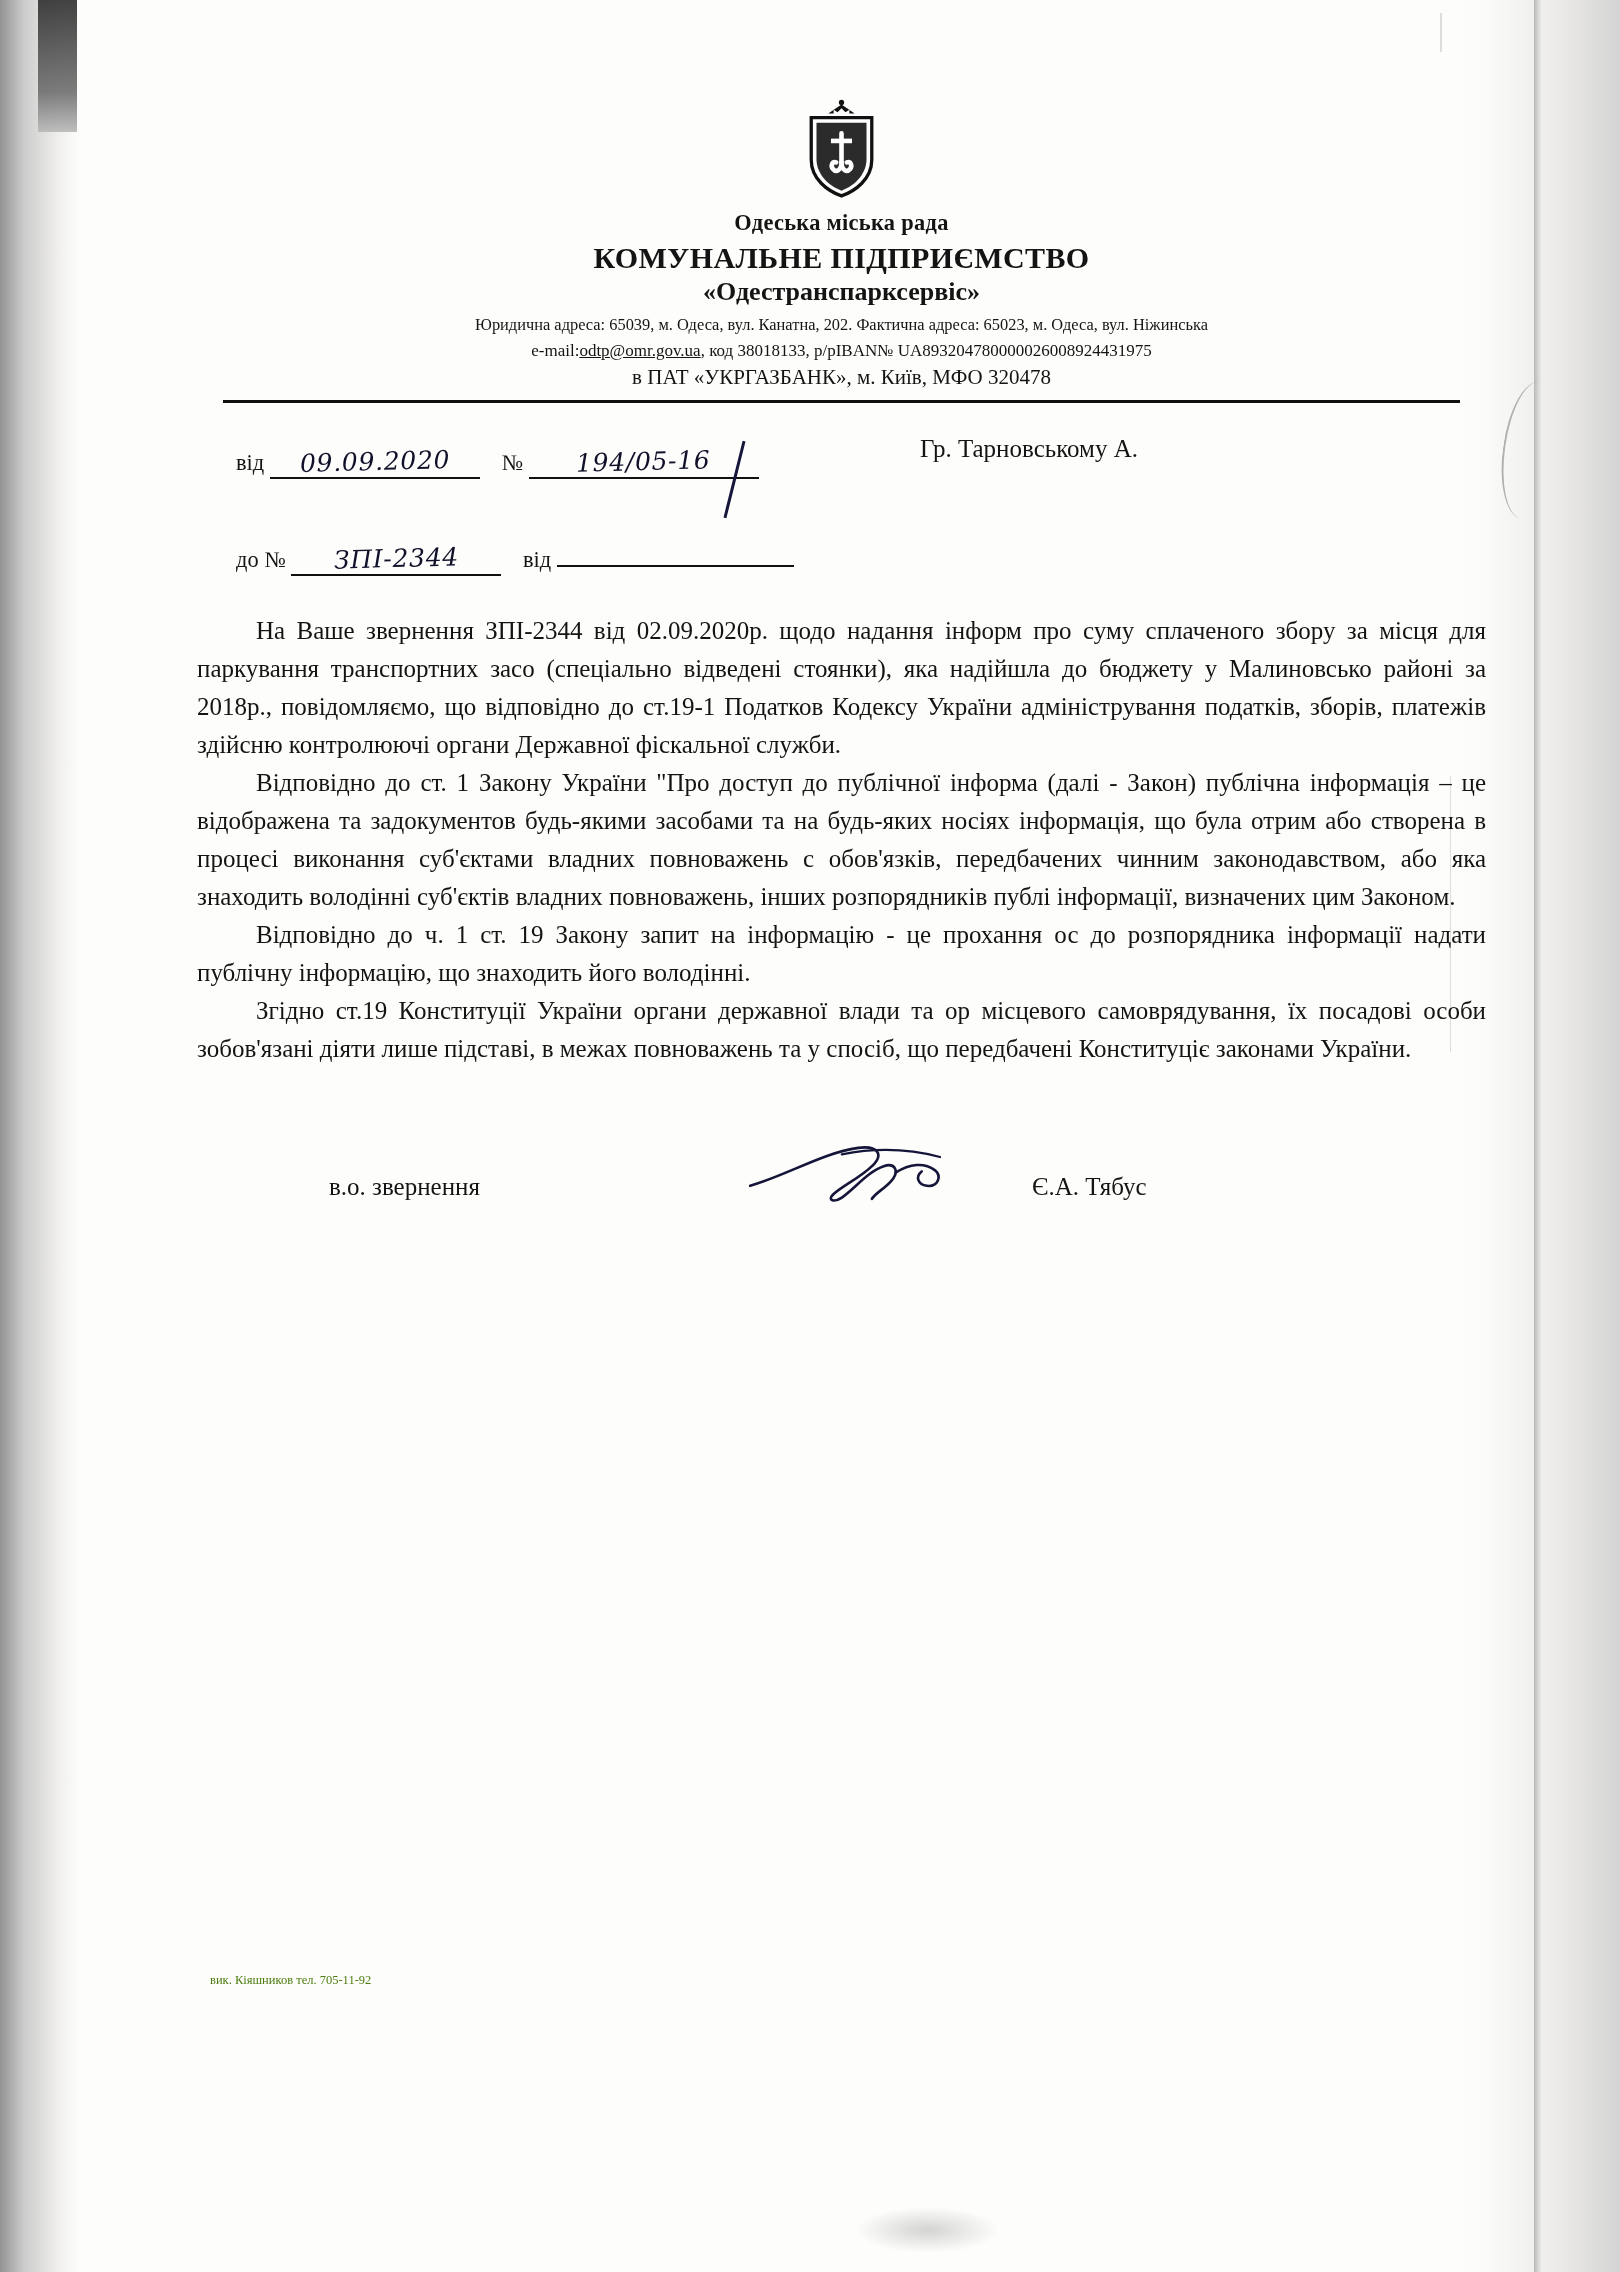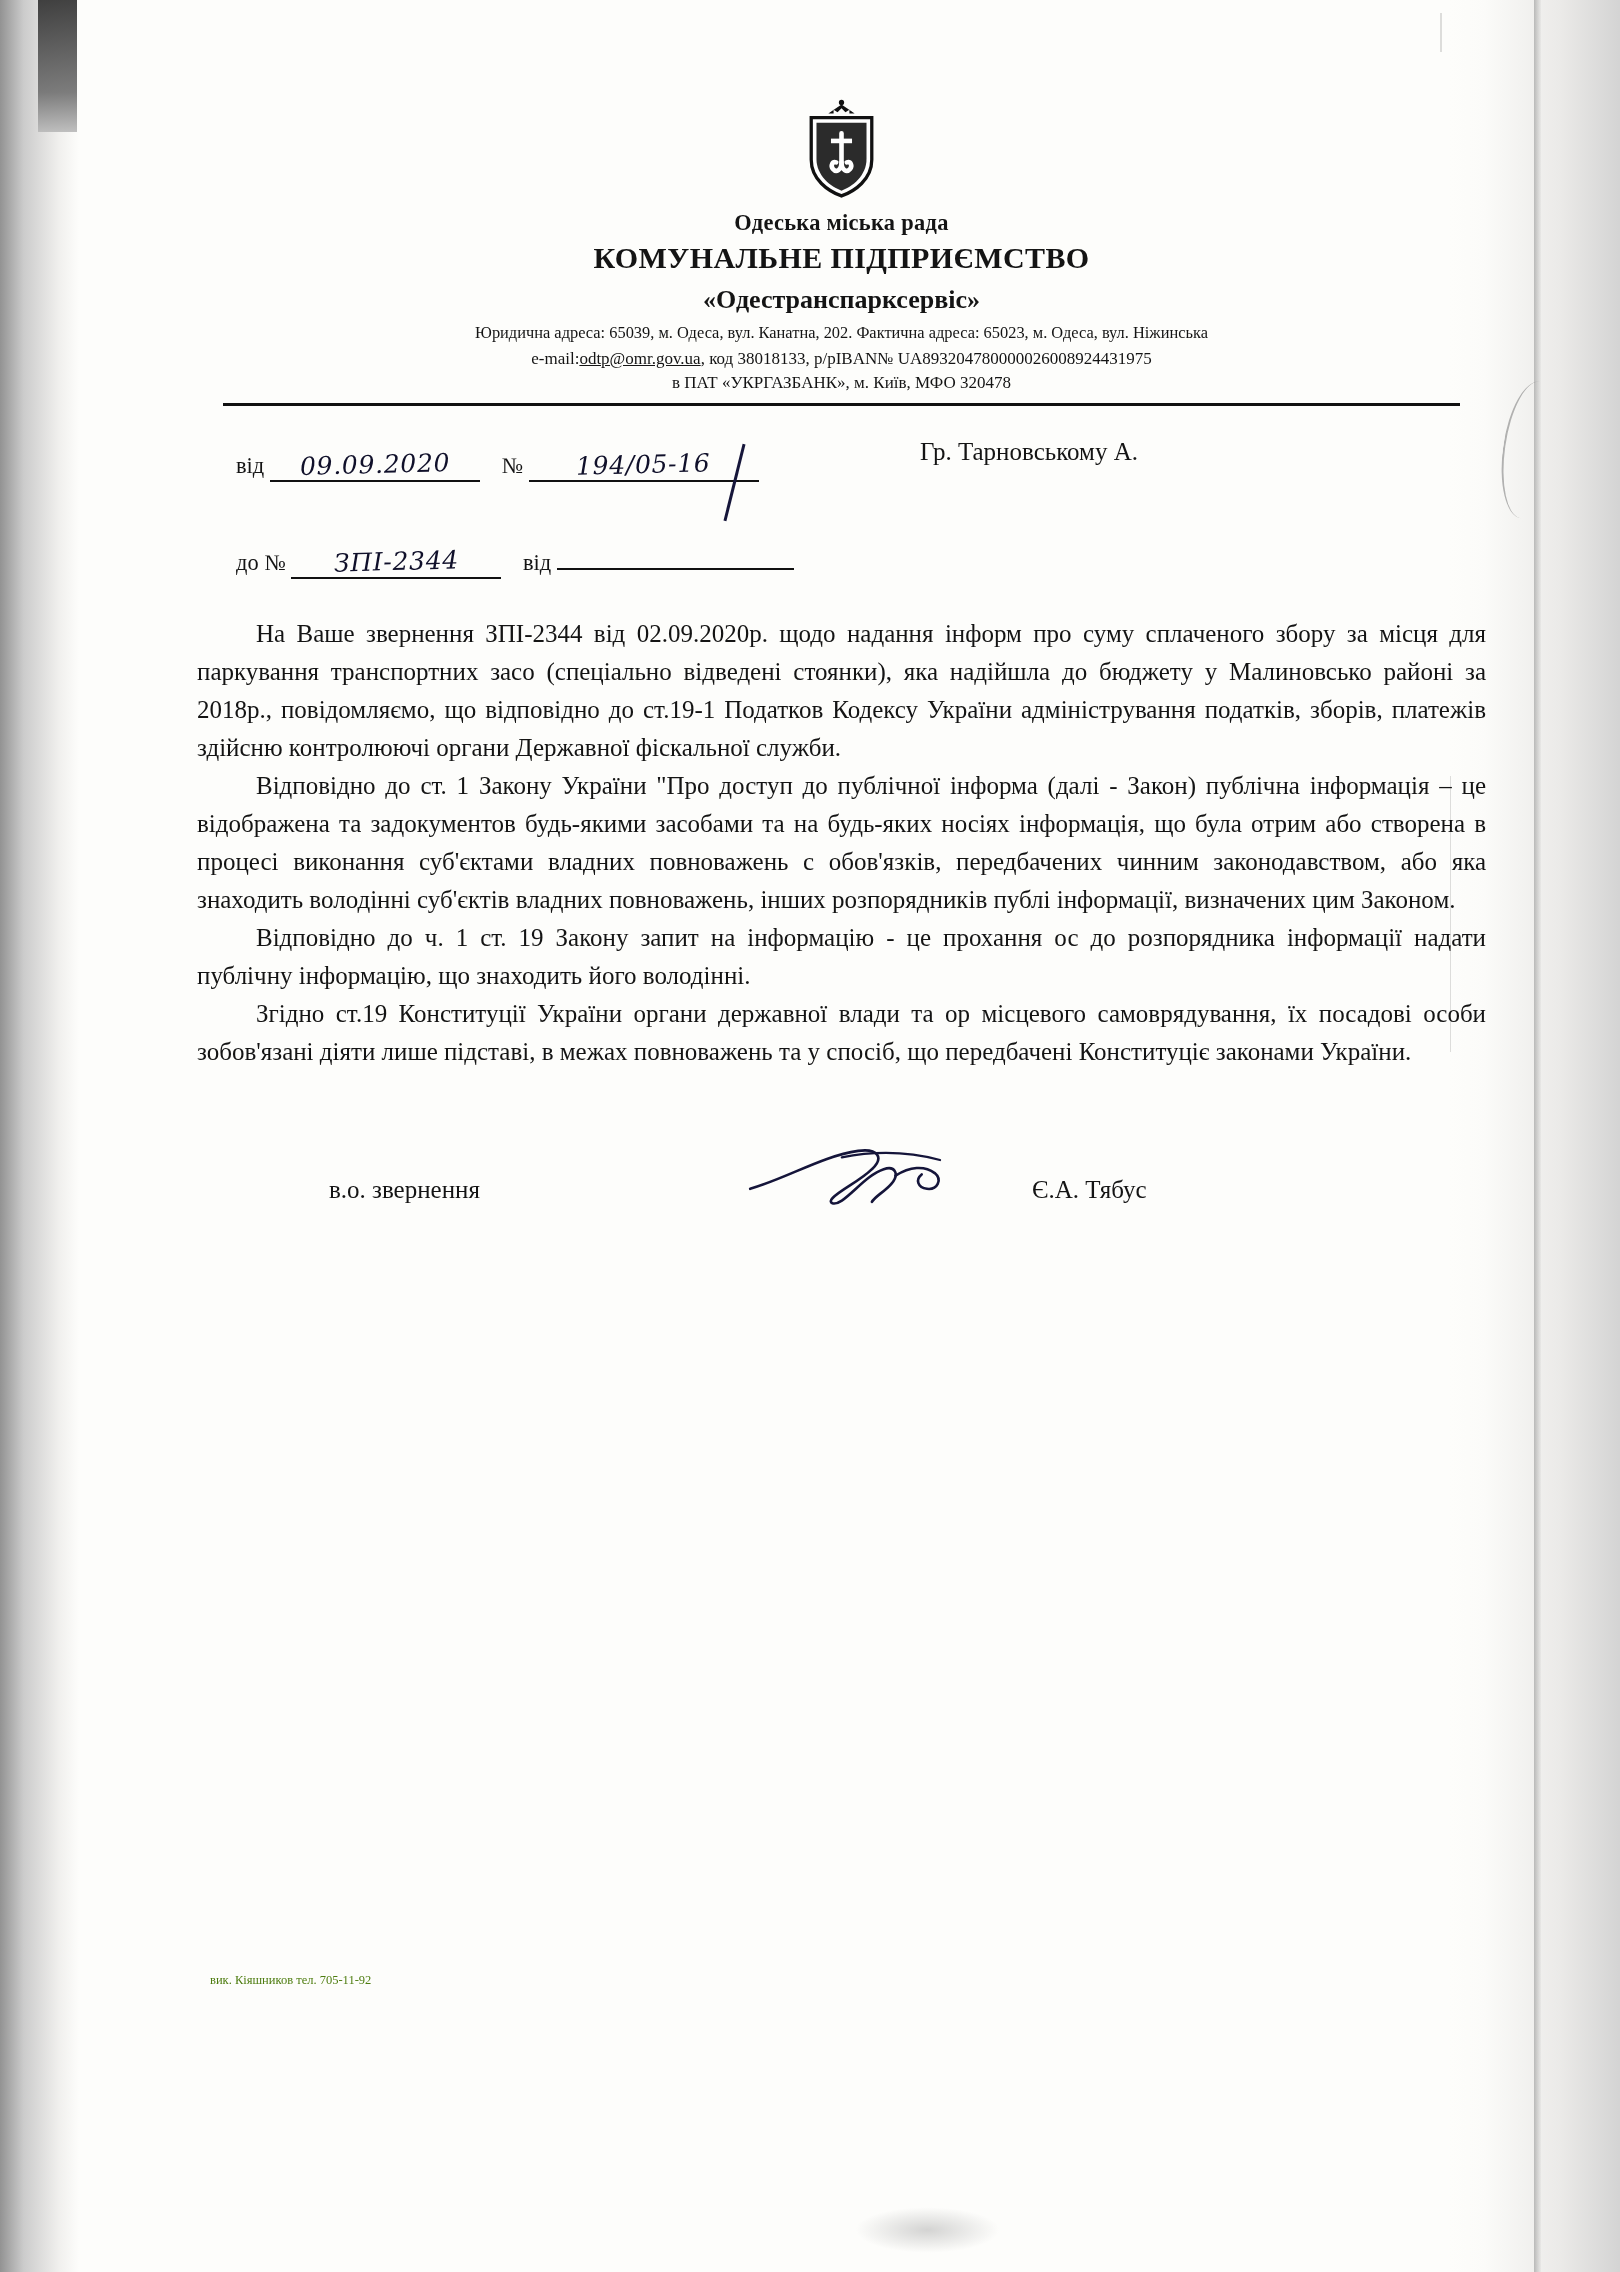--- a/index.html
+++ b/index.html
@@ -107,39 +107,39 @@
     text-align: center;
     font-size: 30px;
     font-weight: bold;
     letter-spacing: 0.4px;
     margin-top: 5.3px;
   }
   .hdr-name {
     text-align: center;
     font-size: 26px;
     font-weight: bold;
-    margin-top: 10px;
+    margin-top: 2px;
   }
   .hdr-addr {
     text-align: center;
     font-size: 16.4px;
     margin-top: 8px;
     white-space: nowrap;
   }
   .hdr-email {
     text-align: center;
     font-size: 17px;
     margin-top: 5.3px;
   }
   .hdr-email .mail-link {
     text-decoration: underline;
   }
   .hdr-bank {
     text-align: center;
-    font-size: 17px;
+    font-size: 21px;
     margin-top: 4px;
   }
   .hdr-rule {
     margin: 10.5px 26px 0 26px;
     height: 2.6px;
     background: #111;
   }
 
   
   .refblock {

